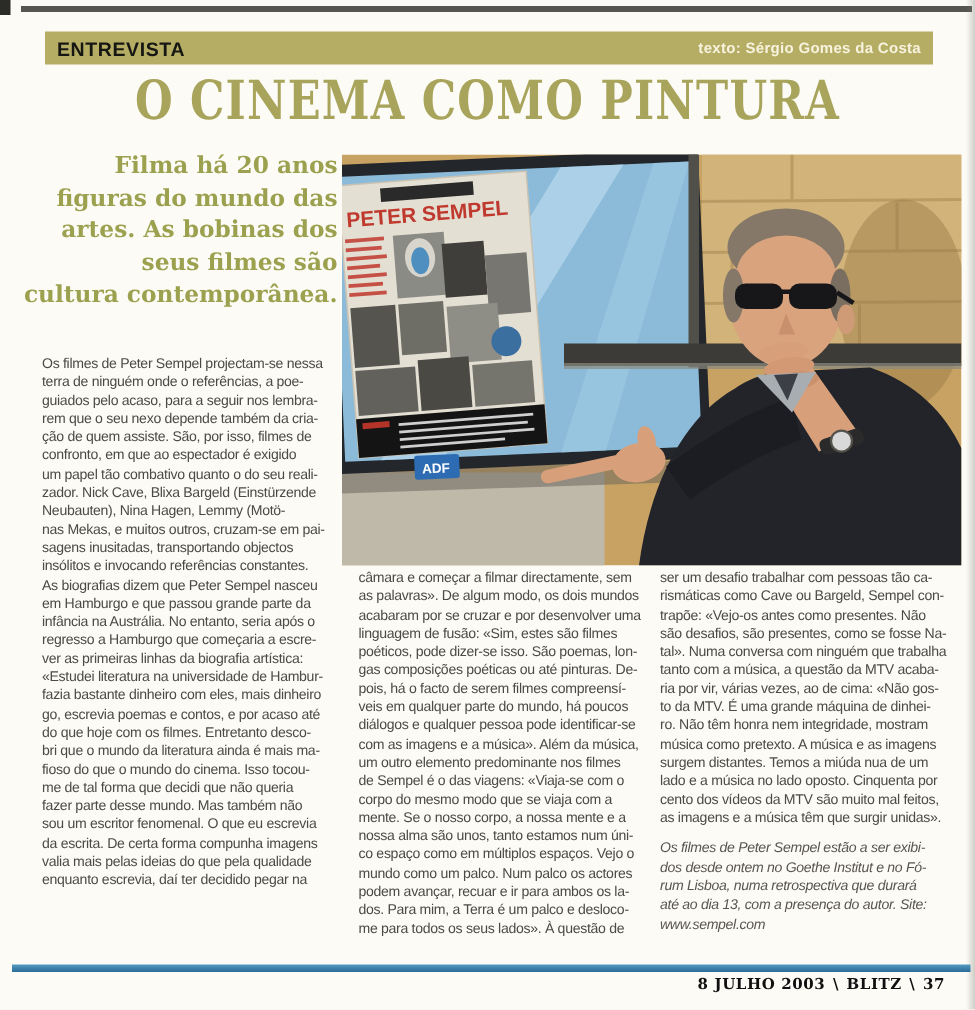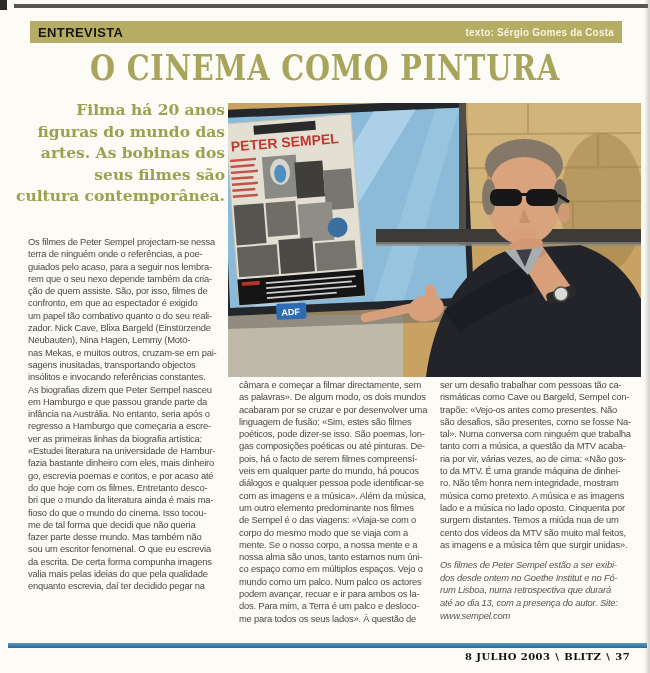--- a/index.html
+++ b/index.html
@@ -241,22 +241,22 @@
         <div class="ln">ser um desafio trabalhar com pessoas tão ca-</div>
         <div class="ln">rismáticas como Cave ou Bargeld, Sempel con-</div>
         <div class="ln">trapõe: «Vejo-os antes como presentes. Não</div>
         <div class="ln">são desafios, são presentes, como se fosse Na-</div>
         <div class="ln">tal». Numa conversa com ninguém que trabalha</div>
         <div class="ln">tanto com a música, a questão da MTV acaba-</div>
         <div class="ln">ria por vir, várias vezes, ao de cima: «Não gos-</div>
         <div class="ln">to da MTV. É uma grande máquina de dinhei-</div>
         <div class="ln">ro. Não têm honra nem integridade, mostram</div>
         <div class="ln">música como pretexto. A música e as imagens</div>
+        <div class="ln">surgem distantes. Temos a miúda nua de um</div>
         <div class="ln">lado e a música no lado oposto. Cinquenta por</div>
-        <div class="ln">surgem distantes. Temos a miúda nua de um</div>
         <div class="ln">cento dos vídeos da MTV são muito mal feitos,</div>
         <div class="ln">as imagens e a música têm que surgir unidas».</div>
       </div>
     <div class="closing-note">
         <div class="ln">Os filmes de Peter Sempel estão a ser exibi-</div>
         <div class="ln">dos desde ontem no Goethe Institut e no Fó-</div>
         <div class="ln">rum Lisboa, numa retrospectiva que durará</div>
         <div class="ln">até ao dia 13, com a presença do autor. Site:</div>
         <div class="ln">www.sempel.com</div>
       </div>

